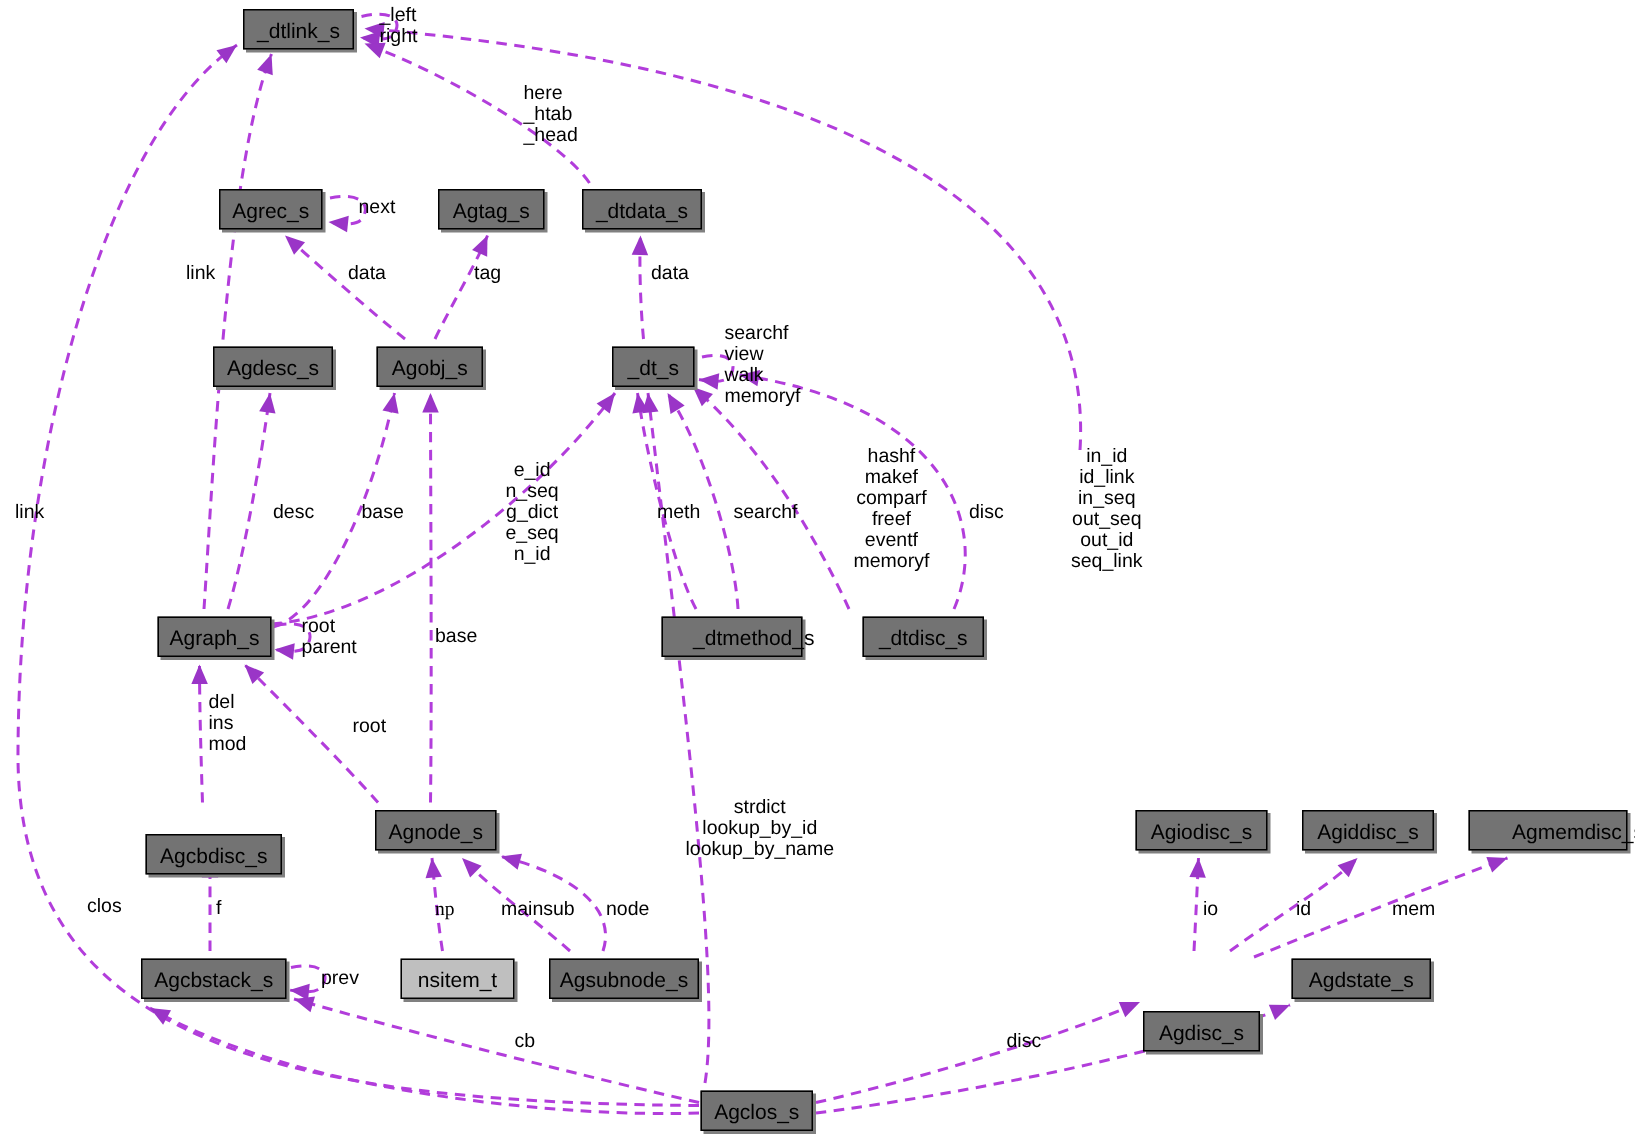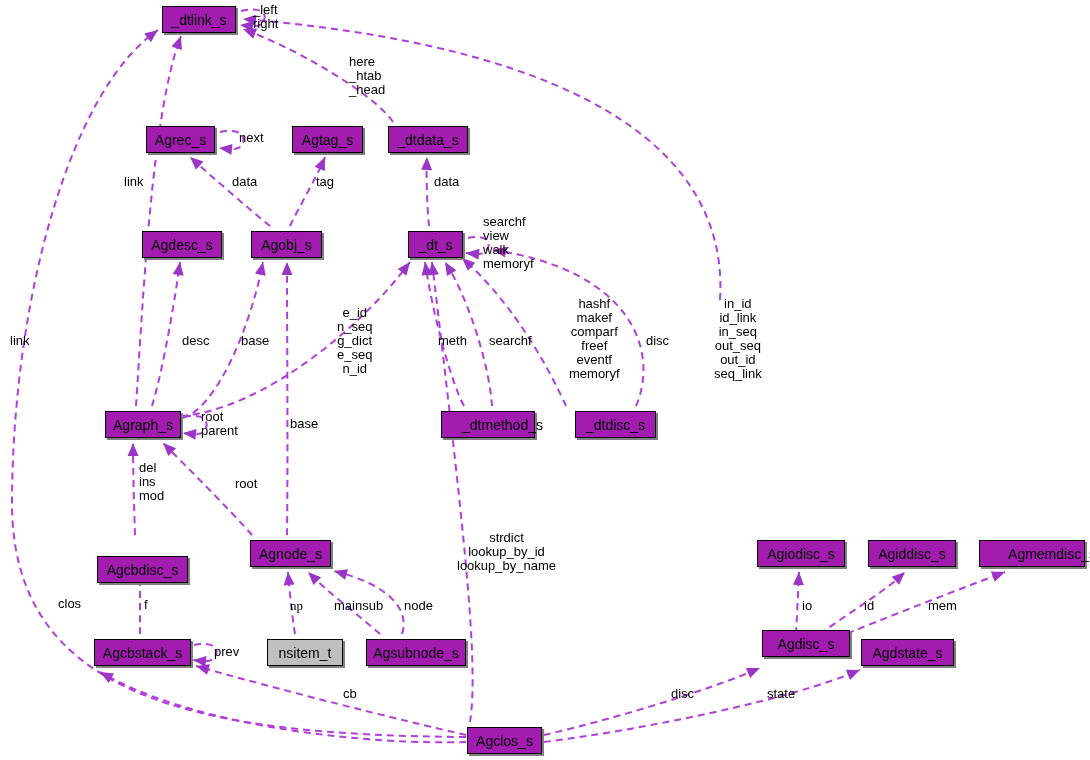--- a/index.html
+++ b/index.html
@@ -19,21 +19,21 @@
     position: absolute;
     left: 0;
     top: 0;
     width: 1090px;
     height: 760px;
   }
   .node-box {
     position: absolute;
     box-sizing: border-box;
     border: 1px solid #000000;
-    background: #a21caf;
+    background: #737373;
     color: #000000;
     font-size: 14px;
     line-height: 1;
     display: flex;
     align-items: center;
     justify-content: center;
     white-space: nowrap;
     box-shadow: 2px 2px 0 0 #808080;
   }
   .node-box.highlight {
@@ -239,21 +239,21 @@
     </div>
     <div class="node-box" style="left: 94px; top: 639px; width: 97px; height: 27px;">
       <span>Agcbstack_s</span>
     </div>
     <div class="node-box highlight" style="left: 267px; top: 639px; width: 76px; height: 27px; background: rgb(191, 191, 191);">
       <span>nsitem_t</span>
     </div>
     <div class="node-box" style="left: 366px; top: 639px; width: 100px; height: 27px;">
       <span>Agsubnode_s</span>
     </div>
-    <div class="node-box" style="left: 762px; top: 630px; width: 88px; height: 27px;">
+    <div class="node-box" style="left: 762px; top: 674px; width: 78px; height: 27px;">
       <span>Agdisc_s</span>
     </div>
     <div class="node-box" style="left: 861px; top: 639px; width: 93px; height: 27px;">
       <span>Agdstate_s</span>
     </div>
     <div class="node-box" style="left: 467px; top: 727px; width: 75px; height: 27px;">
       <span>Agclos_s</span>
     </div>
   </div>
 

